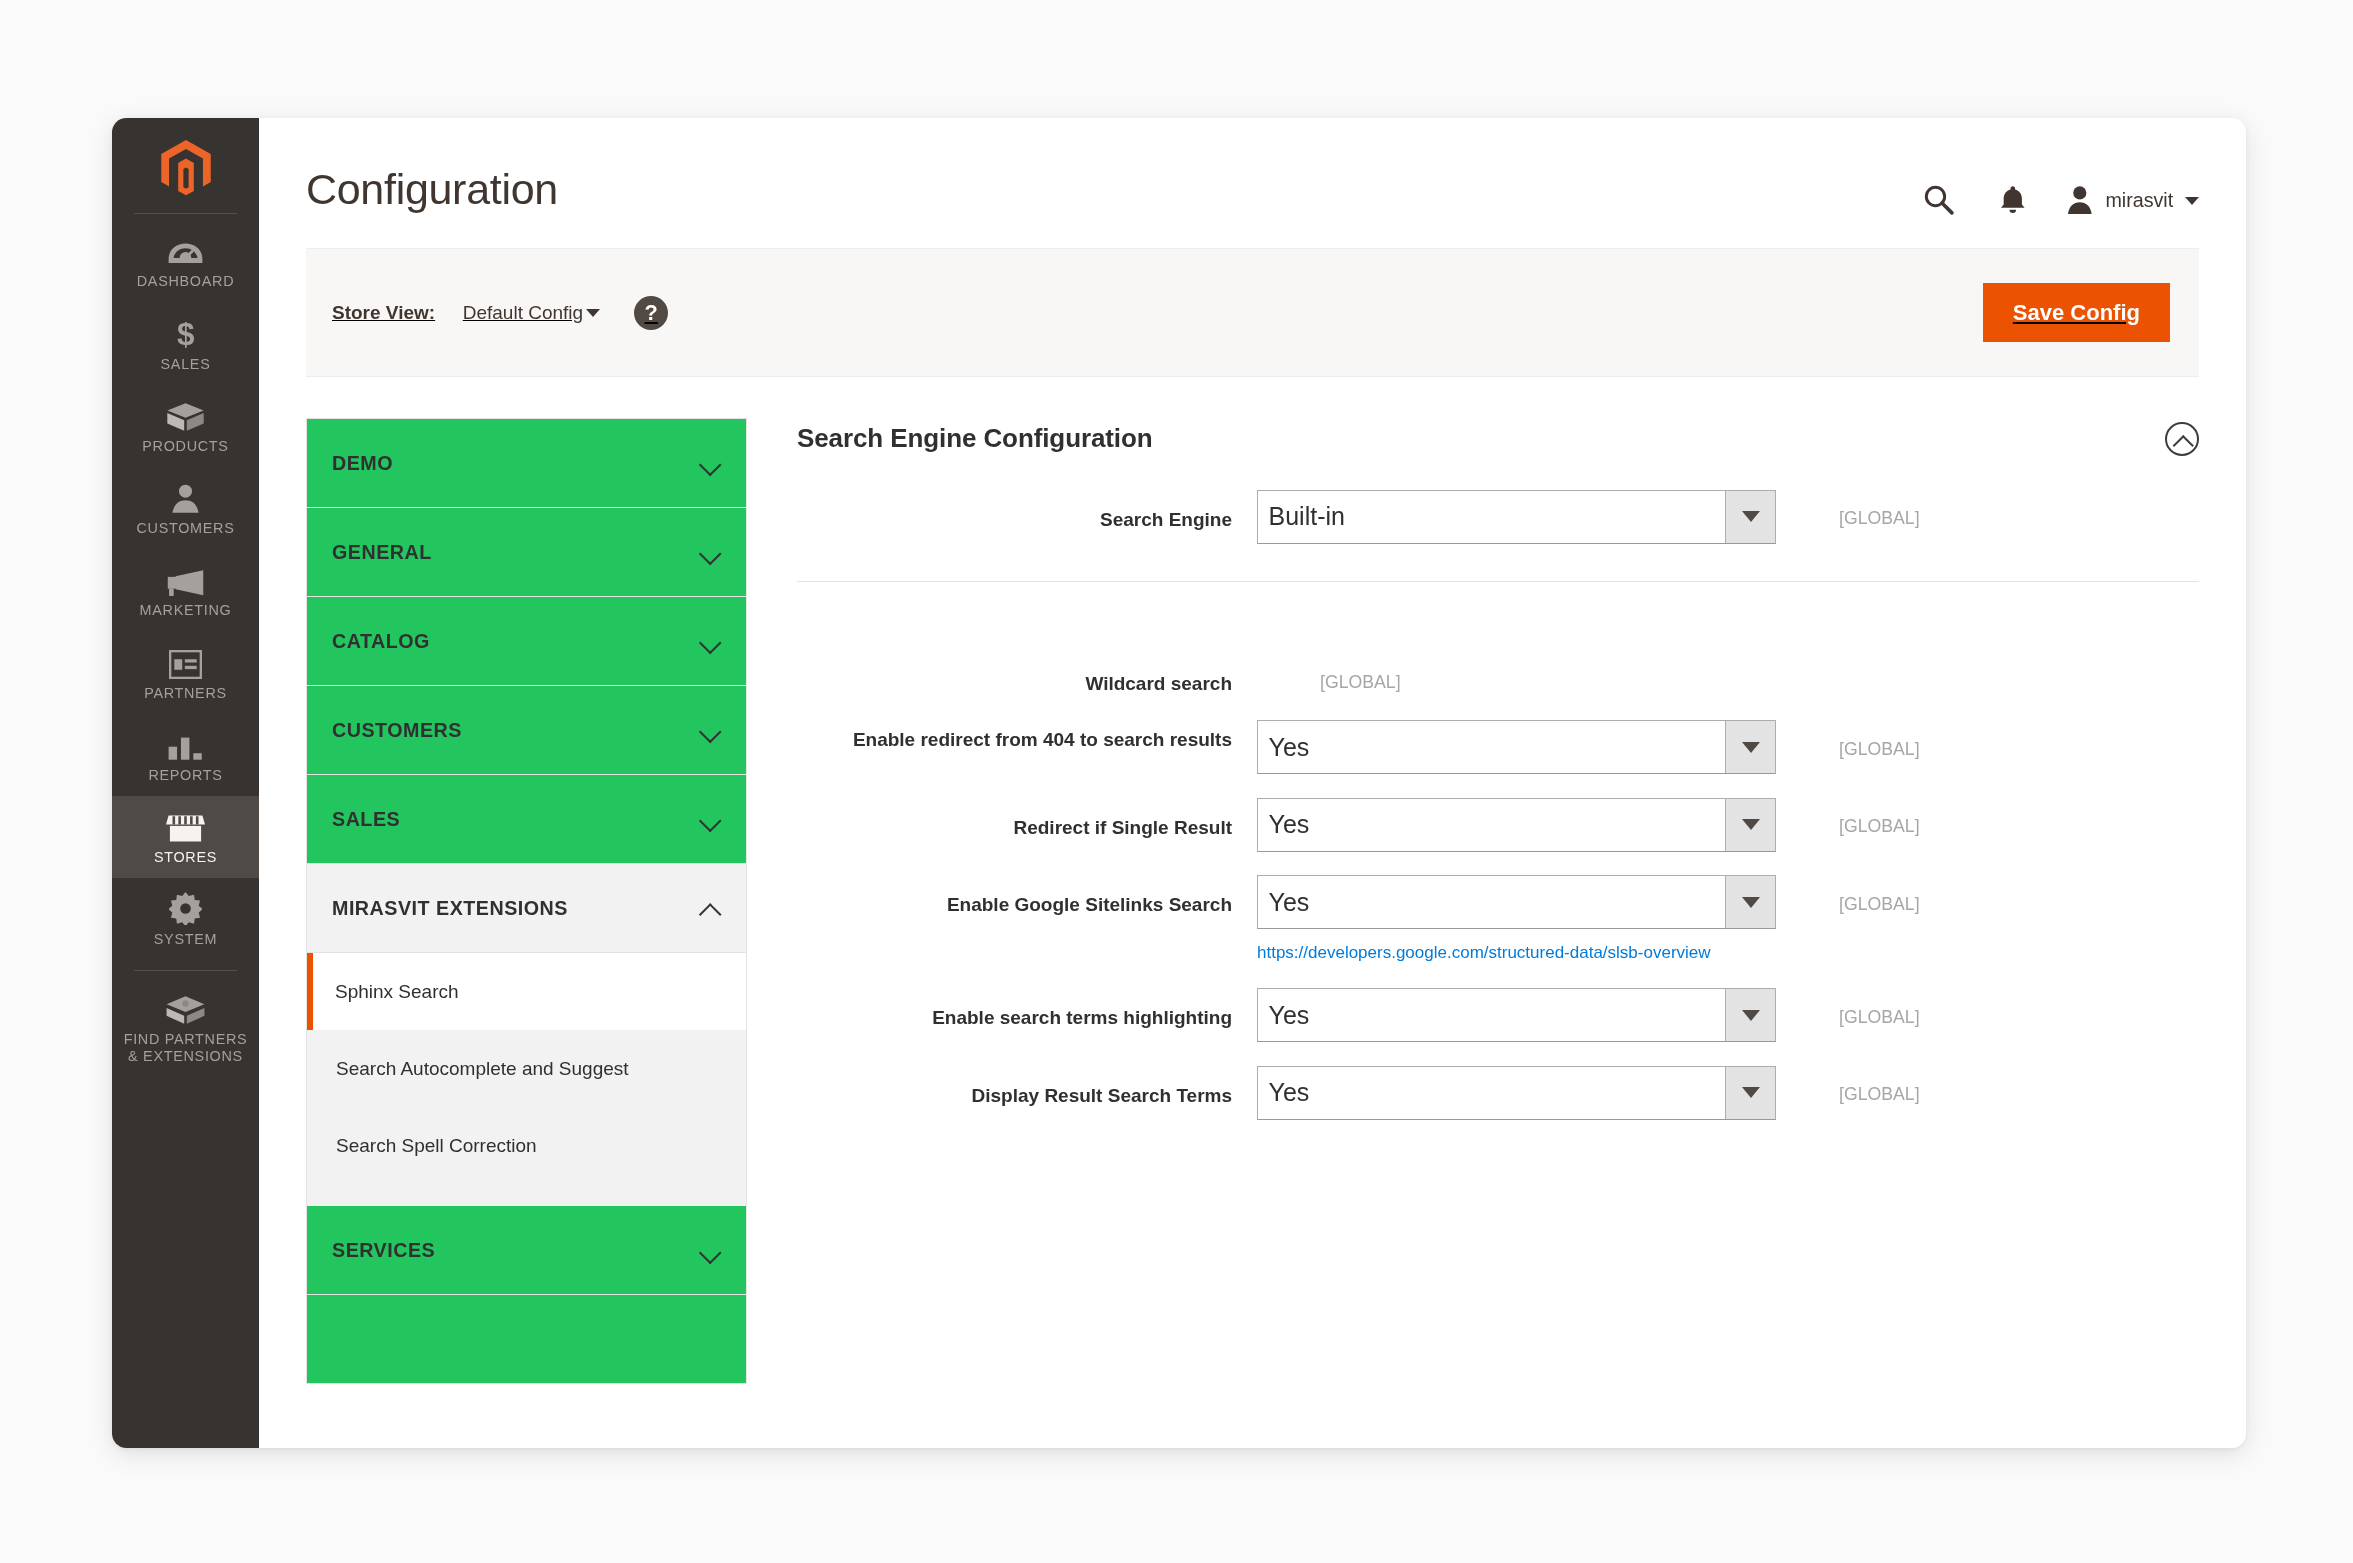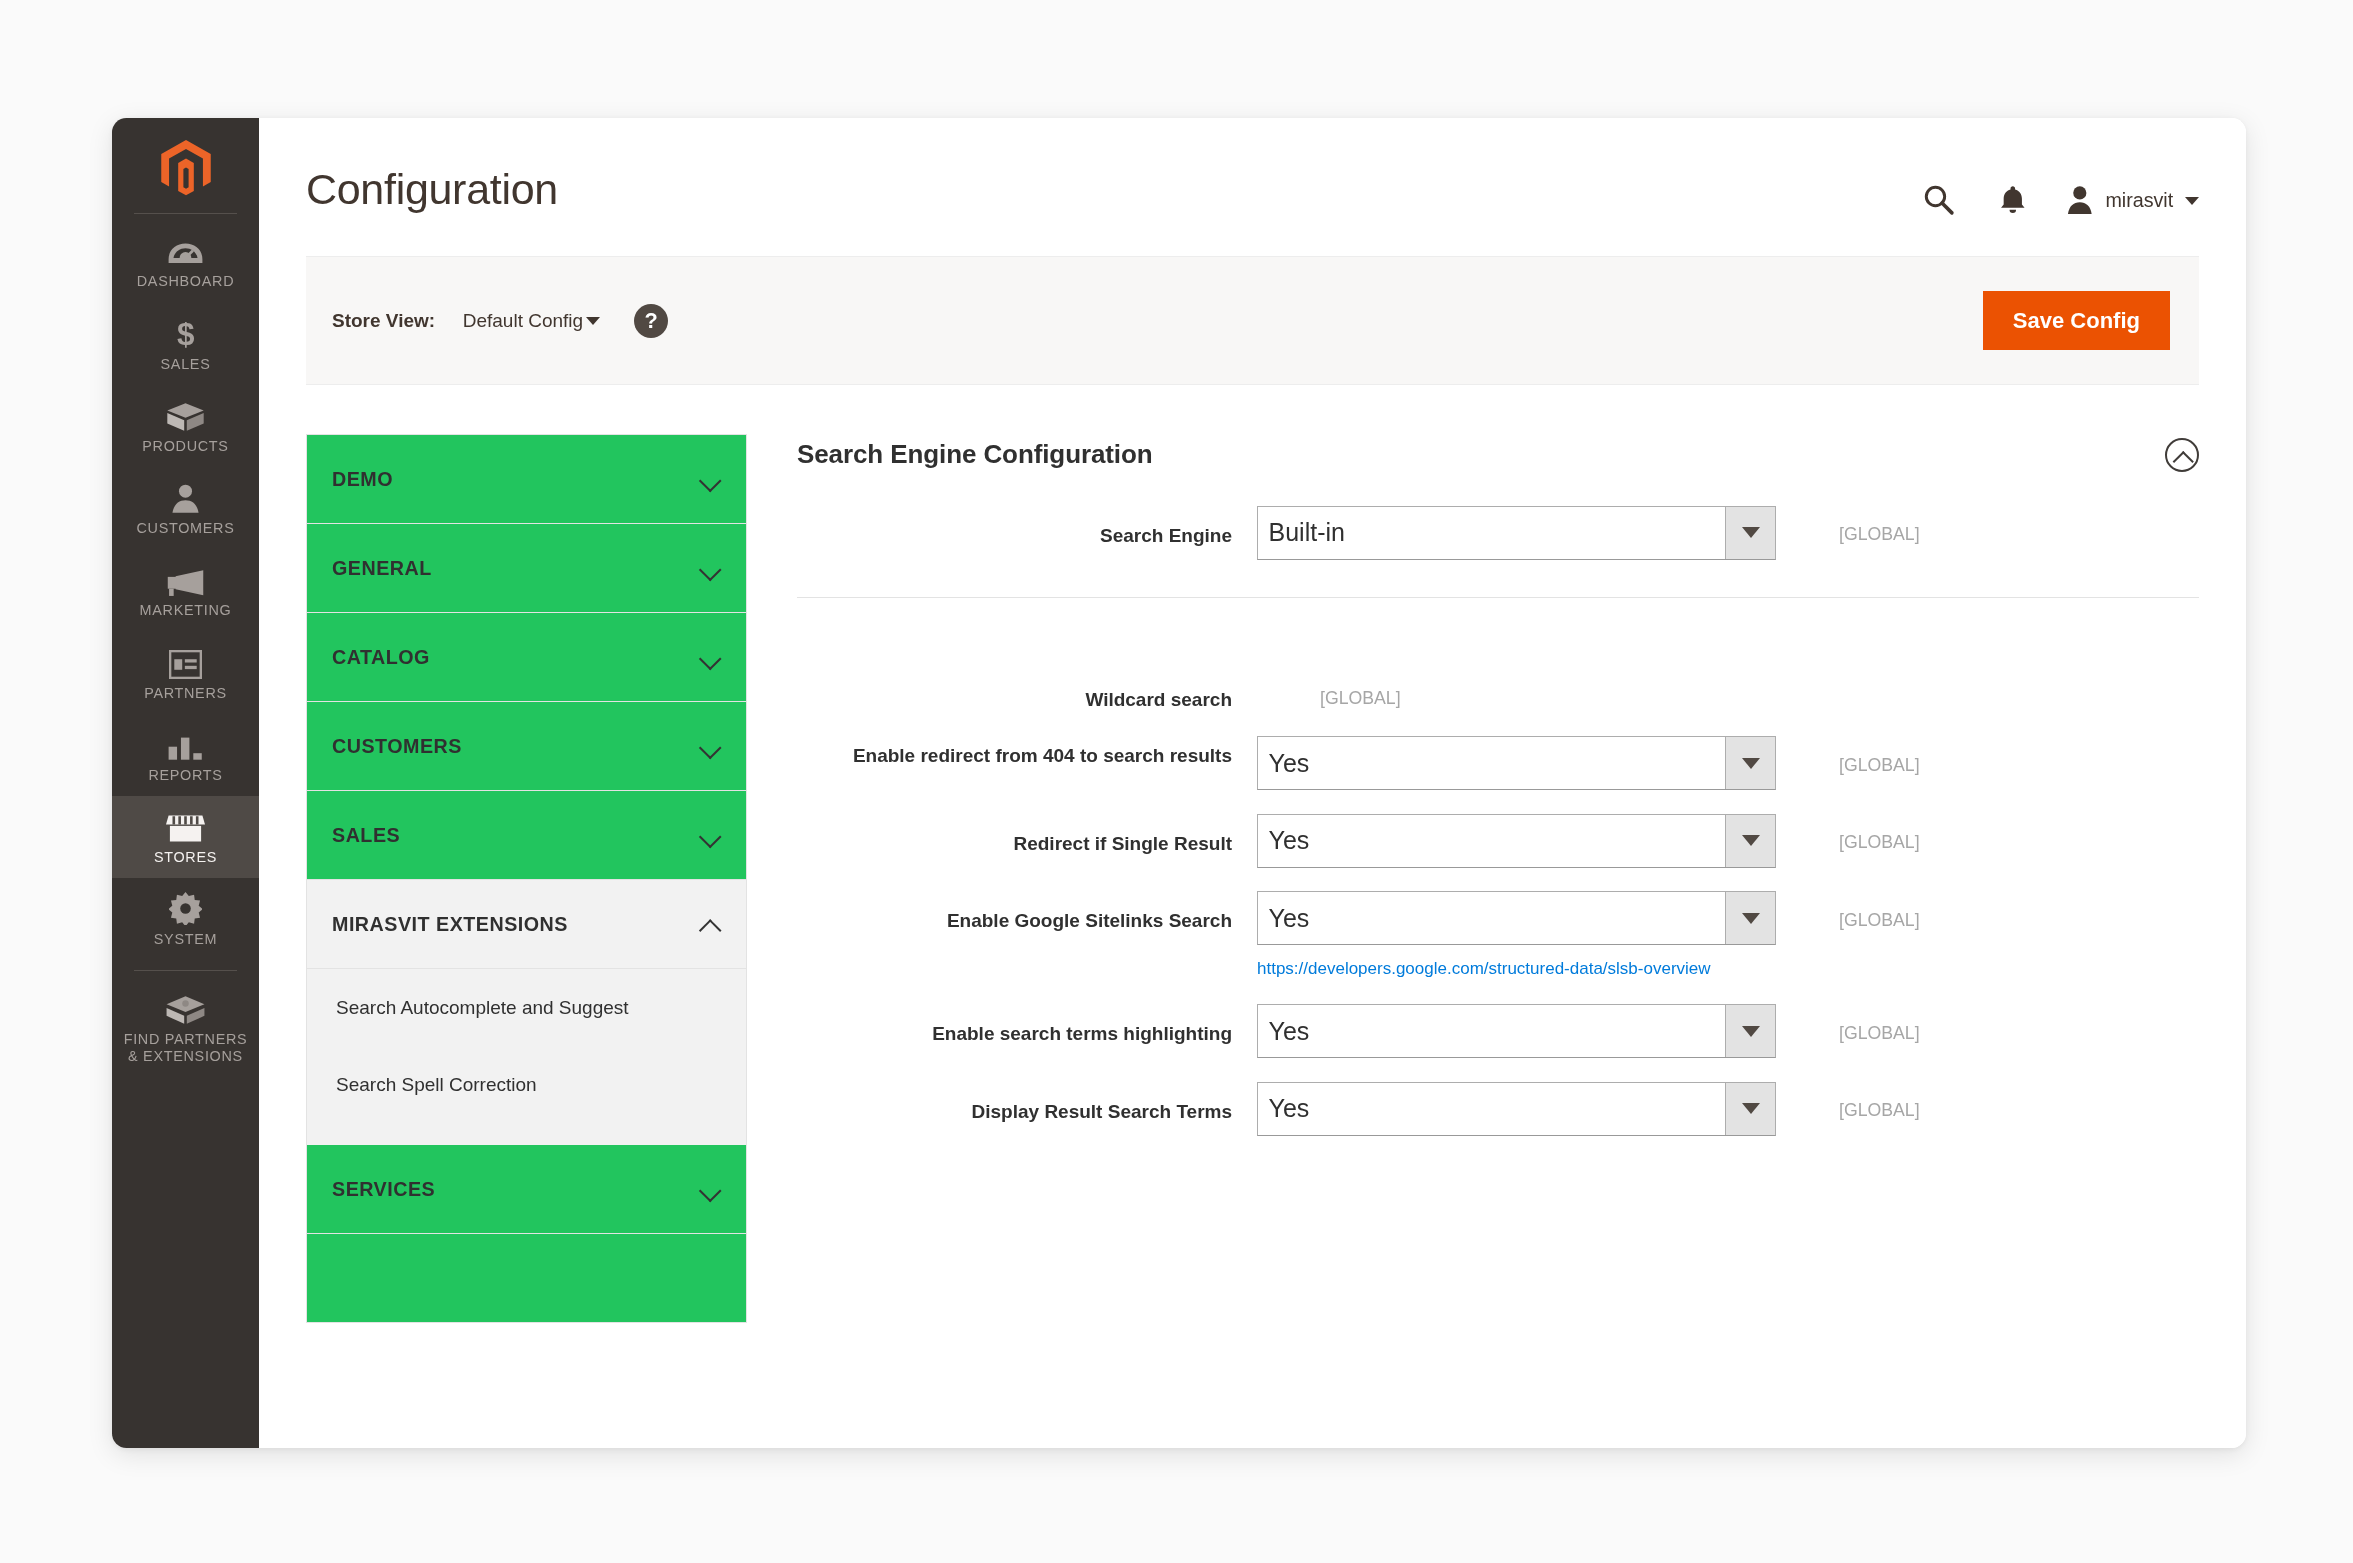--- a/index.html
+++ b/index.html
@@ -117,28 +117,29 @@
     padding-left: 15.8px;
     cursor: pointer;
   }
   #admin-user-name {
     font-size: 19.7px;
     color: #41362f;
   }
 
   
   #storeview-bar {
-    margin: 8px 47px;
+    margin: 0 47px;
     height: 129px;
     background: #f8f7f6;
     border-top: 1.3px solid #ededed;
     border-bottom: 1.3px solid #ededed;
     display: flex;
     align-items: center;
     padding: 0 29px 0 26px;
+    text-decoration: underline;
   }
   #storeview-label {
     font-size: 19px;
     font-weight: bold;
     color: #41362f;
   }
   #storeview-select {
     display: flex;
     align-items: center;
     gap: 3px;
@@ -554,20 +555,23 @@
           <span class="cfg-section-title">SALES</span>
           <span class="chev"></span>
         </div>
 
         <div class="cfg-section open">
           <span class="cfg-section-title">MIRASVIT EXTENSIONS</span>
           <span class="chev up"></span>
         </div>
 
         <div class="cfg-sub-list">
+          <div class="cfg-sub active">
+            <span>Sphinx Search</span>
+          </div>
           <div class="cfg-sub">
             <span>Search Autocomplete and Suggest</span>
           </div>
           <div class="cfg-sub">
             <span>Search Spell Correction</span>
           </div>
         </div>
 
         <div class="cfg-section">
           <span class="cfg-section-title">SERVICES</span>

